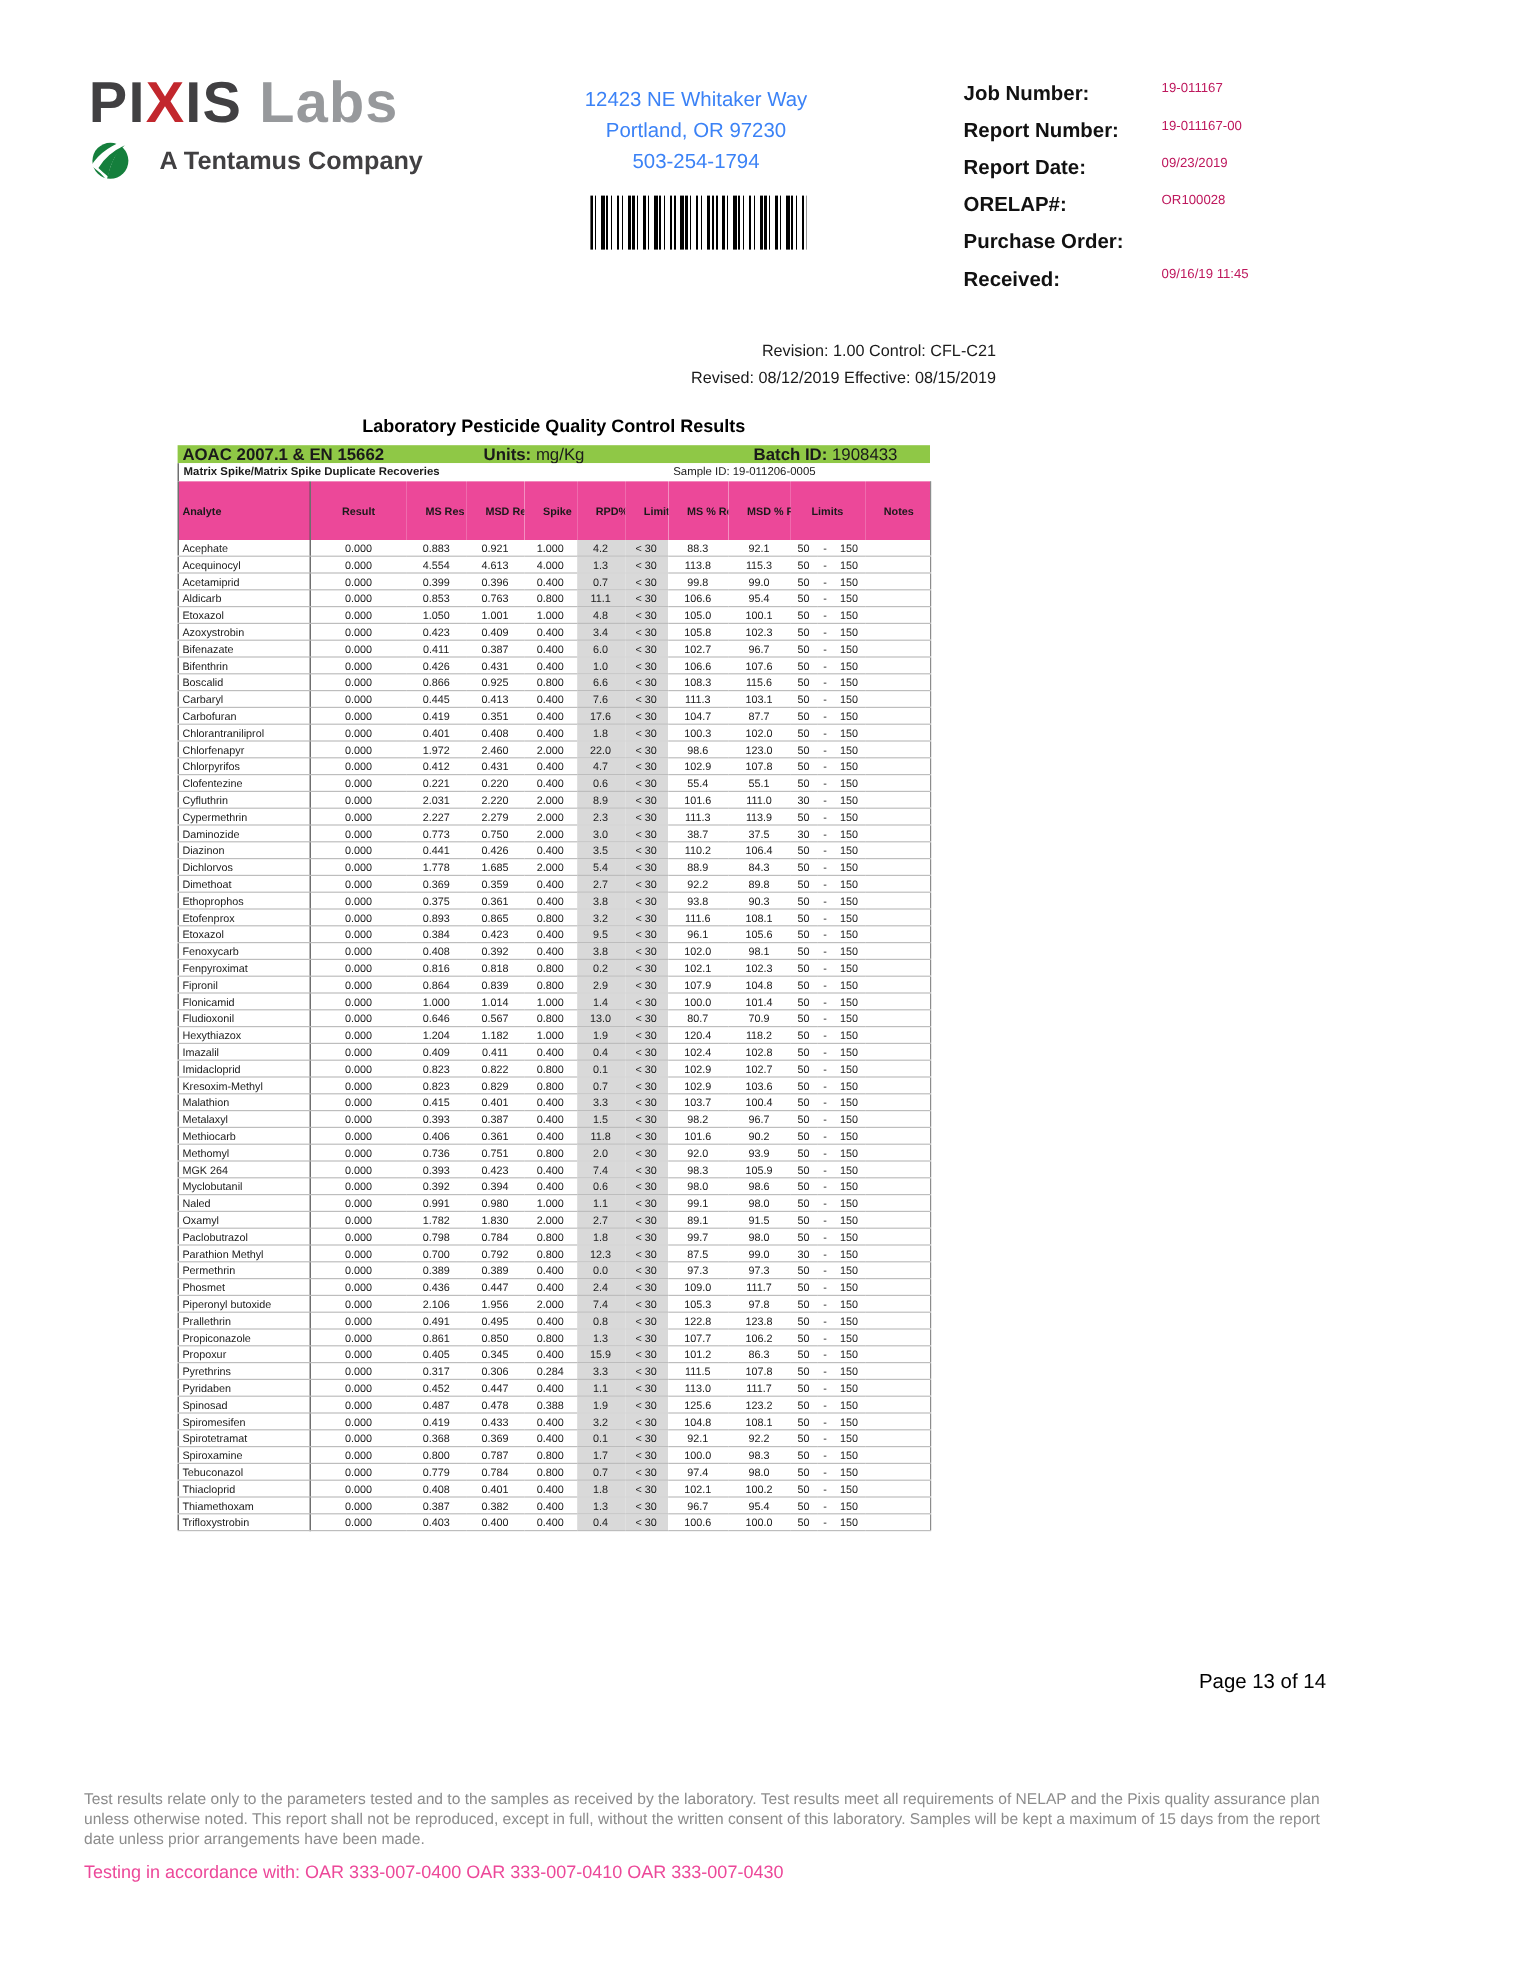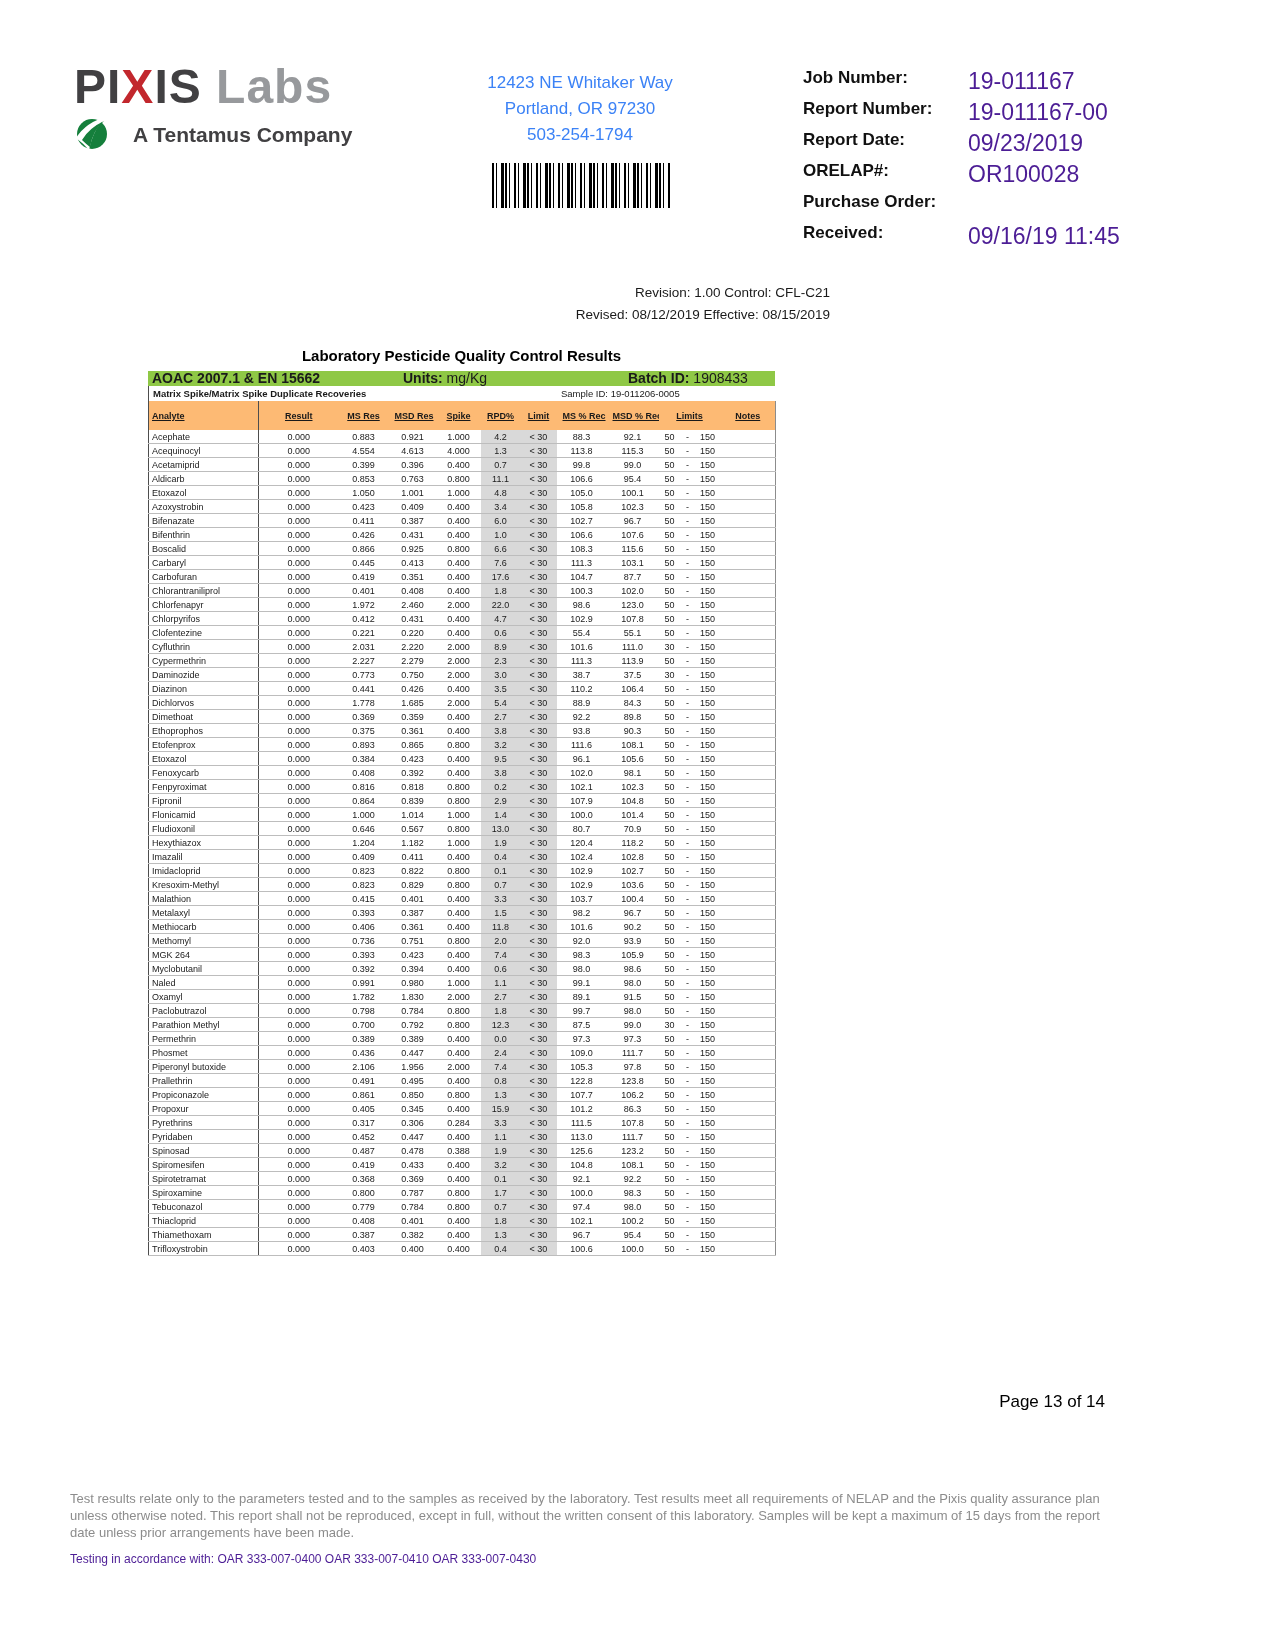--- a/index.html
+++ b/index.html
@@ -27,21 +27,21 @@
         #000 0 2px, #fff 2px 4px,
         #000 4px 5px, #fff 5px 9px,
         #000 9px 12px, #fff 12px 13px,
         #000 13px 15px, #fff 15px 17px,
         #000 17px 18px, #fff 18px 22px);
   }
 
   .job-info { position:absolute; left:803px; top:68px; width:420px; }
   .job-row { display:flex; height:31px; align-items:flex-start; }
   .job-label { width:165px; font-size:17px; font-weight:bold; color:#111; }
-  .job-value { font-size:23px; color:#4c1d95; }
+  .job-value { font-size:11px; color:#be185d; }
 
   
   .revision { position:absolute; left:430px; top:282px; width:400px; text-align:right;
               font-size:13.5px; line-height:22px; color:#1a1a1a; }
 
   
   .qc-title { position:absolute; left:148px; top:347px; width:627px; text-align:center;
               font-size:15px; font-weight:bold; color:#000; }
 
   .qc-wrap { position:absolute; left:148px; top:371px; width:627px; }
@@ -52,35 +52,35 @@
   .qc-bar .batch  { position:absolute; left:480px; }
   .b { font-weight:bold; }
 
   .qc-sub { position:relative; height:15px; background:#fff; font-size:9.5px; line-height:15px;
             border-left:1px solid #4d4d4d; }
   .qc-sub .subtitle { position:absolute; left:4px; font-weight:bold; }
   .qc-sub .sample   { position:absolute; left:412px; font-weight:normal; }
 
   table.qc { border-collapse:collapse; table-layout:fixed; width:627px;
              border-left:1px solid #4d4d4d; border-right:1px solid #8c8c8c; }
-  table.qc thead th { background:#fdba74; height:17px; font-size:9px; font-weight:bold;
-                      text-align:center; padding:6px; overflow:hidden; white-space:nowrap;text-decoration:underline; }
+  table.qc thead th { background:#ec4899; height:17px; font-size:9px; font-weight:bold;
+                      text-align:center; padding:16px; overflow:hidden; white-space:nowrap; }
   table.qc thead th.analyte { text-align:left; padding-left:3px; border-right:1px solid #4d4d4d; }
   table.qc tbody td { height:13px; font-size:9px; text-align:center; padding:0;
                       border-bottom:1px solid #bdbdbd; overflow:hidden; white-space:nowrap; }
   table.qc tbody td.analyte { text-align:left; padding-left:3px; border-right:1px solid #4d4d4d; }
   table.qc tbody td.shade { background:#d9d9d9; }
 
   
   .page-number { position:absolute; left:800px; top:1392px; width:305px; text-align:right;
                  font-size:17px; color:#000; }
   .disclaimer { position:absolute; left:70px; top:1490px; width:1048px;
                 font-size:13px; line-height:17px; color:#8c8c8c; }
   .accordance { position:absolute; left:70px; top:1552px; width:900px;
-                font-size:12px; color:#4c1d95; }
+                font-size:15px; color:#ec4899; }
 </style>
 </head>
 <body>
 
 <div class="page">
 
   <div class="logo-block">
     <div class="brand">
       <span class="dark">PI</span><span class="red">X</span><span class="dark">IS</span><span class="gray"> Labs</span>
     </div>

